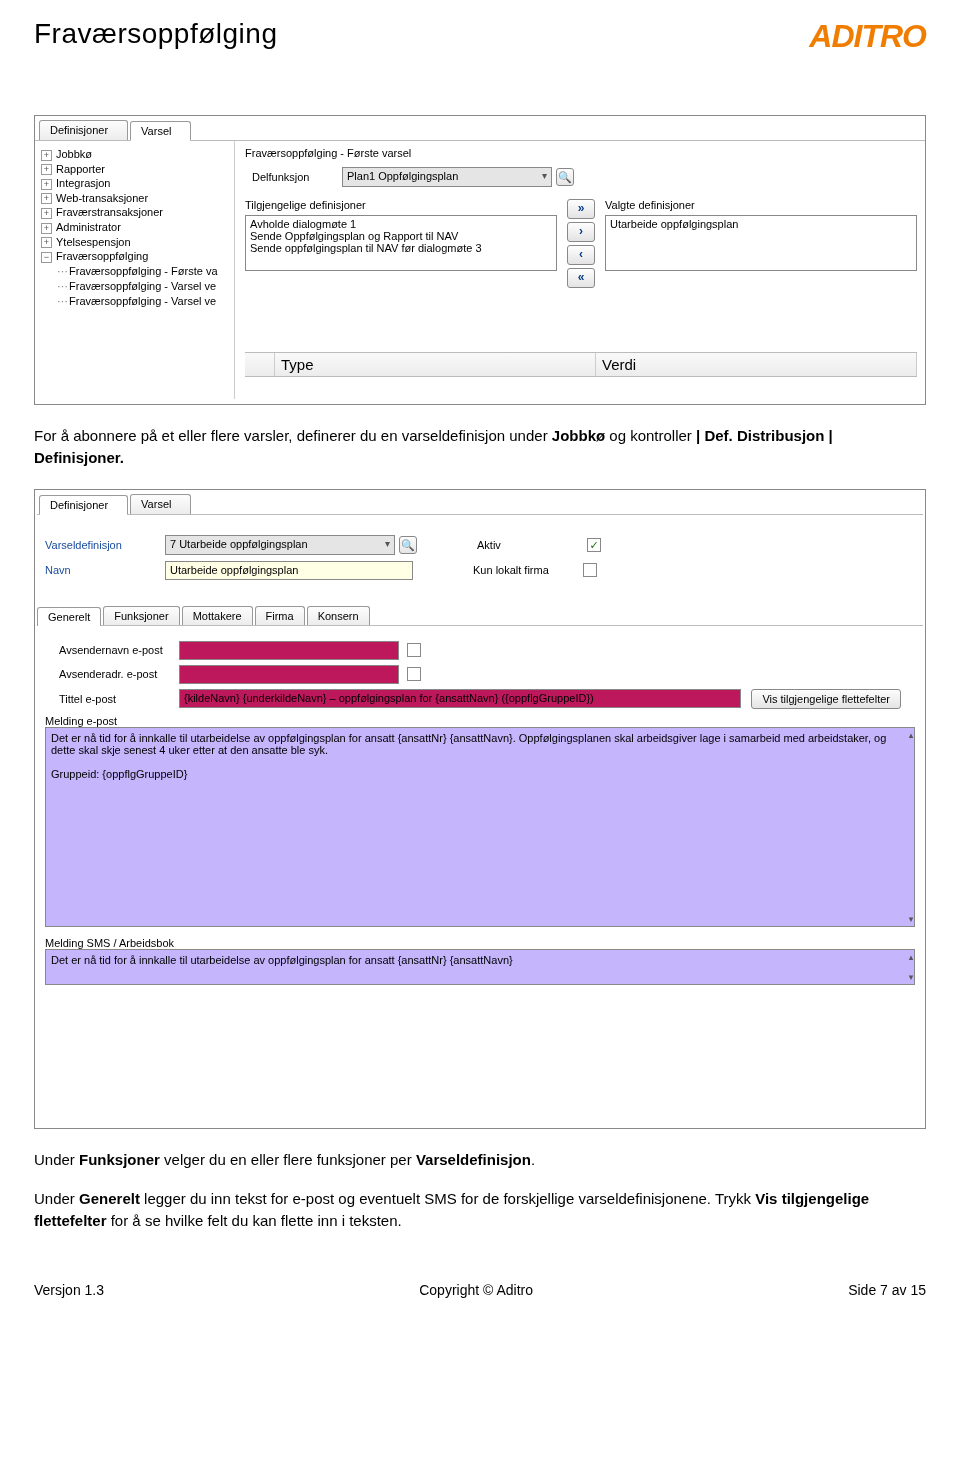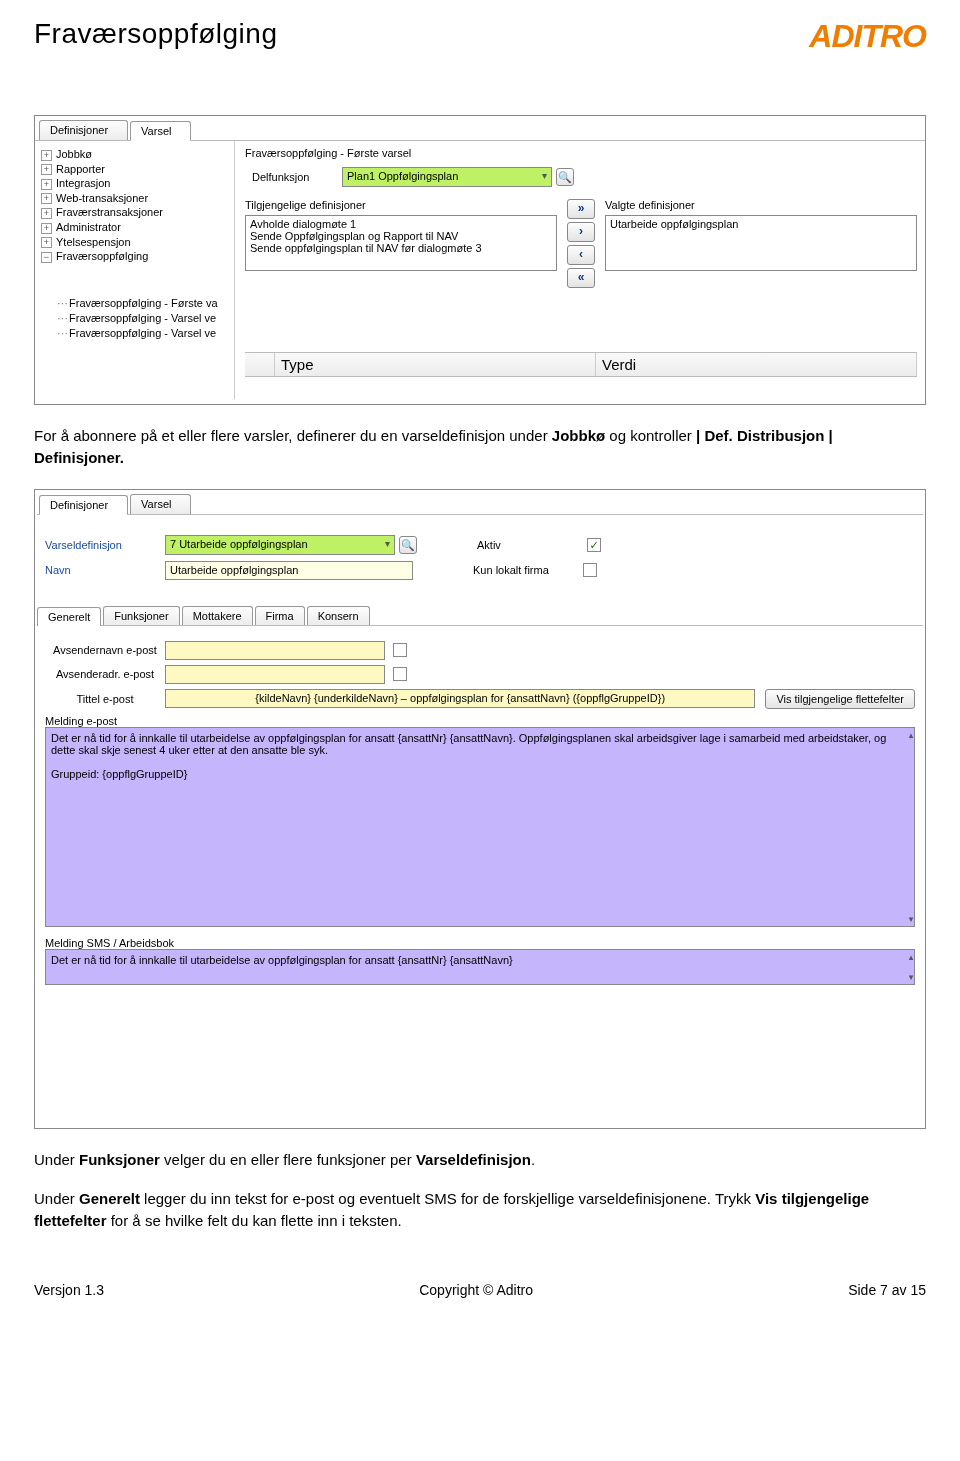--- a/index.html
+++ b/index.html
@@ -103,41 +103,40 @@
   }
   .tree-item .dot {
     display: inline-block;
     width: 11px;
     text-align: center;
     color: #888;
     margin-right: 1px;
   }
   .tree-children {
     margin-left: 16px;
-    margin-top: 32px;
   }
   .p1-right {
     flex: 1;
     padding: 4px 8px 0 10px;
   }
   .p1-right .title-line {
     padding: 2px 0 4px 0;
   }
   .field-row {
     display: flex;
     align-items: center;
     margin: 4px 7px;
   }
   .field-label {
     width: 90px;
     font-size: 11px;
   }
   .combo {
     border: 1px solid #888;
-    background: #bef264;
+    background: #e5e5e5;
     height: 20px;
     padding: 2px 18px 2px 4px;
     font-size: 11px;
     position: relative;
     display: inline-block;
     width: 210px;
   }
   .combo::after {
     content: "▾";
     position: absolute;
@@ -237,21 +236,21 @@
   }
   .p2-label {
     width: 120px;
     font-size: 11px;
   }
   .p2-label.link {
     color: #1a4ea0;
   }
   .textinput {
     border: 1px solid #888;
-    background: #fef9c3;
+    background: #be185d;
     height: 19px;
     font-size: 11px;
     padding: 2px 4px;
     display: inline-block;
   }
   .textinput.yellow {
     background: #ffffe5;
   }
   .checkbox {
     display: inline-block;
@@ -283,22 +282,21 @@
     background: #fff;
     position: relative;
     top: 1px;
   }
   .generelt-body {
     padding: 10px;
   }
   .gen-row {
     display: flex;
     align-items: center;
-    margin: 5px 0;
-    text-align: center;
+    margin: 5px 14px;
   }
   .gen-label {
     width: 120px;
     font-size: 11px;
   }
   .wide-input {
     flex: 1;
   }
   .btn-flette {
     border: 1px solid #888;

